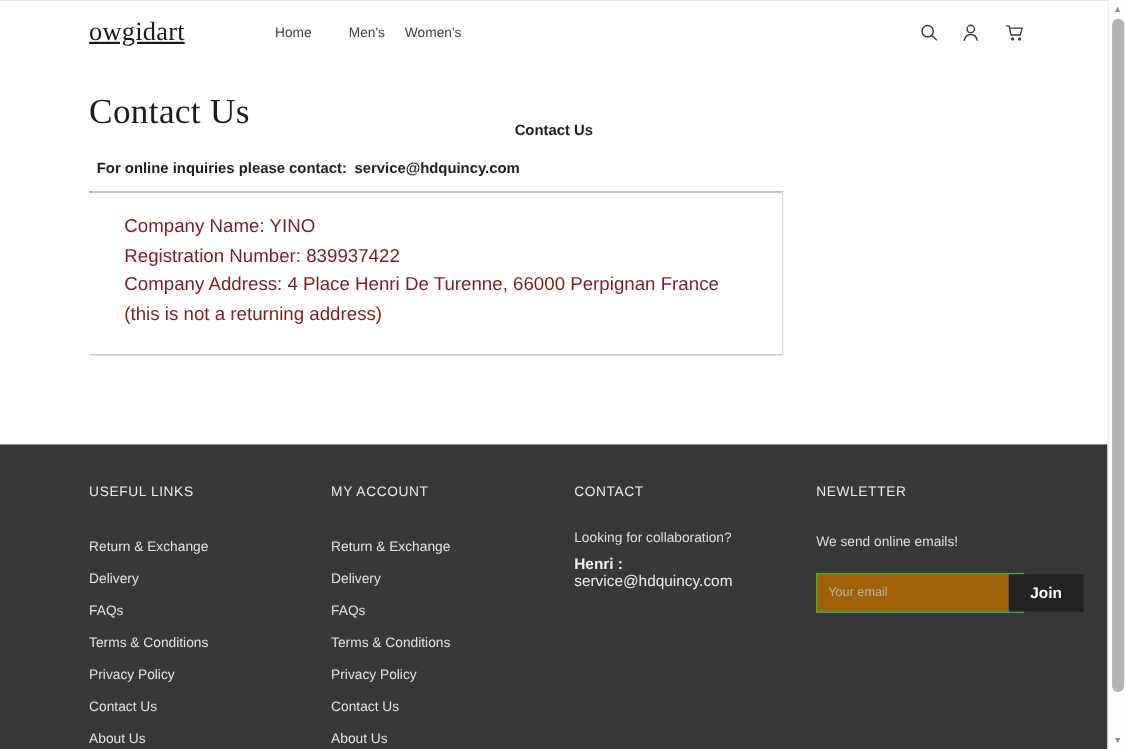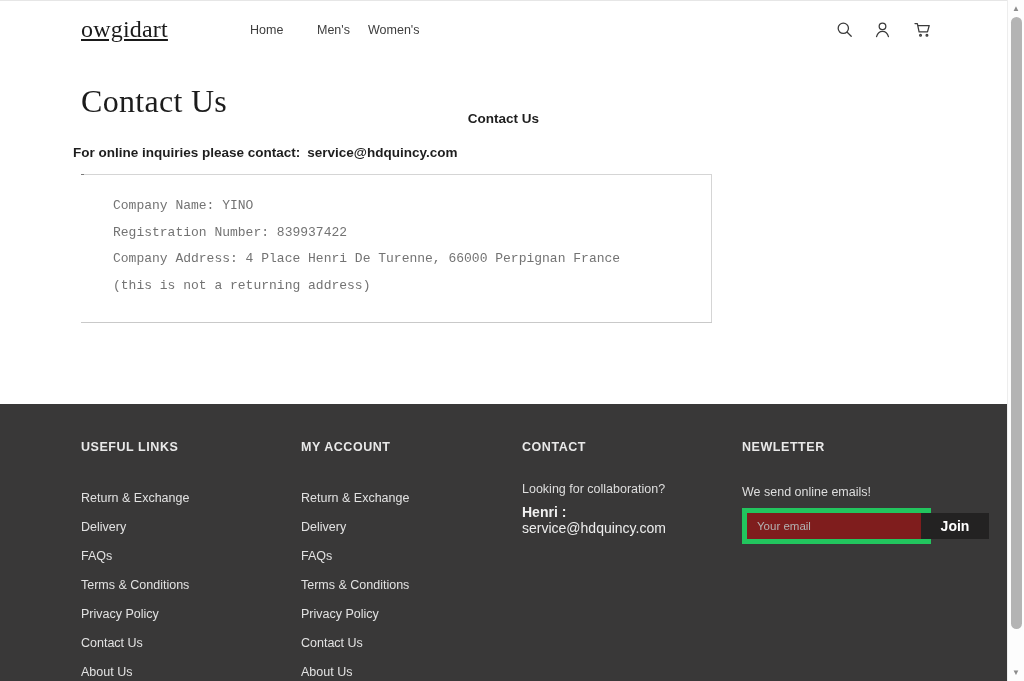--- a/index.html
+++ b/index.html
@@ -92,21 +92,21 @@
     left: 0; top: 110px;
     width: 1007px;
     text-align: center;
     font-size: 13.5px;
     font-weight: bold;
     color: #1e1e1e;
     line-height: 18px;
   }
   .inquiry-line {
     position: absolute;
-    left: 73px; top: 144px;
+    left: 88px; top: 144px;
     font-size: 13.5px;
     font-weight: bold;
     color: #1e1e1e;
     line-height: 18px;
     white-space: nowrap;
   }
   .inquiry-line .email { margin-left: 7px; }
 
   
   .info-wrap {
@@ -132,25 +132,24 @@
     left: 3px; top: 0;
     width: 628px;
     height: 149px;
     border: 1px solid #d5d5d5;
     border-left: none;
     background: transparent;
   }
   .info-lines {
     position: absolute;
     left: 113px; top: 193px;
-    font-size: 13px;
-    color: #737373;
+    font-size: 17px;
+    color: #7f1d1d;
     line-height: 26.5px;
     white-space: nowrap;
-    font-family: Liberation Mono, monospace;
   }
   .info-lines div { height: 26.5px; }
 
   
   .site-footer {
     position: absolute;
     left: 0; top: 404px;
     width: 1007px;
     height: 277px;
     background: #393838;
@@ -158,21 +157,21 @@
   .fcol { position: absolute; top: 0; }
   .fcol-useful  { left: 81px;  }
   .fcol-account { left: 301px; }
   .fcol-contact { left: 522px; }
   .fcol-news    { left: 742px; }
 
   .fhead {
     position: absolute;
     top: 35px;
     font-size: 12.5px;
-    font-weight: bold;
+    font-weight: normal;
     letter-spacing: 0.55px;
     color: #e9e9e9;
     line-height: 17px;
     white-space: nowrap;
   }
   .flinks {
     position: absolute;
     top: 78px;
     margin: 0; padding: 0;
     list-style: none;
@@ -217,27 +216,27 @@
   .news-sub {
     position: absolute;
     top: 80px;
     font-size: 12.5px;
     color: #dedede;
     line-height: 17px;
     white-space: nowrap;
   }
   .news-form {
     position: absolute;
-    top: 104px;
+    top: 117px;
     width: 189px;
     height: 36px;
-    border: 5px solid #22c55e;
+    border: 1px solid #22c55e;
     display: flex;
     align-items: stretch;
-    background: #7f1d1d;
+    background: #a16207;
   }
   .news-input {
     flex: 1 1 auto;
     border: none;
     outline: none;
     background: transparent;
     padding: 0 10px;
     font-family: "Liberation Sans", sans-serif;
     font-size: 11.5px;
     color: #cfcfcf;

